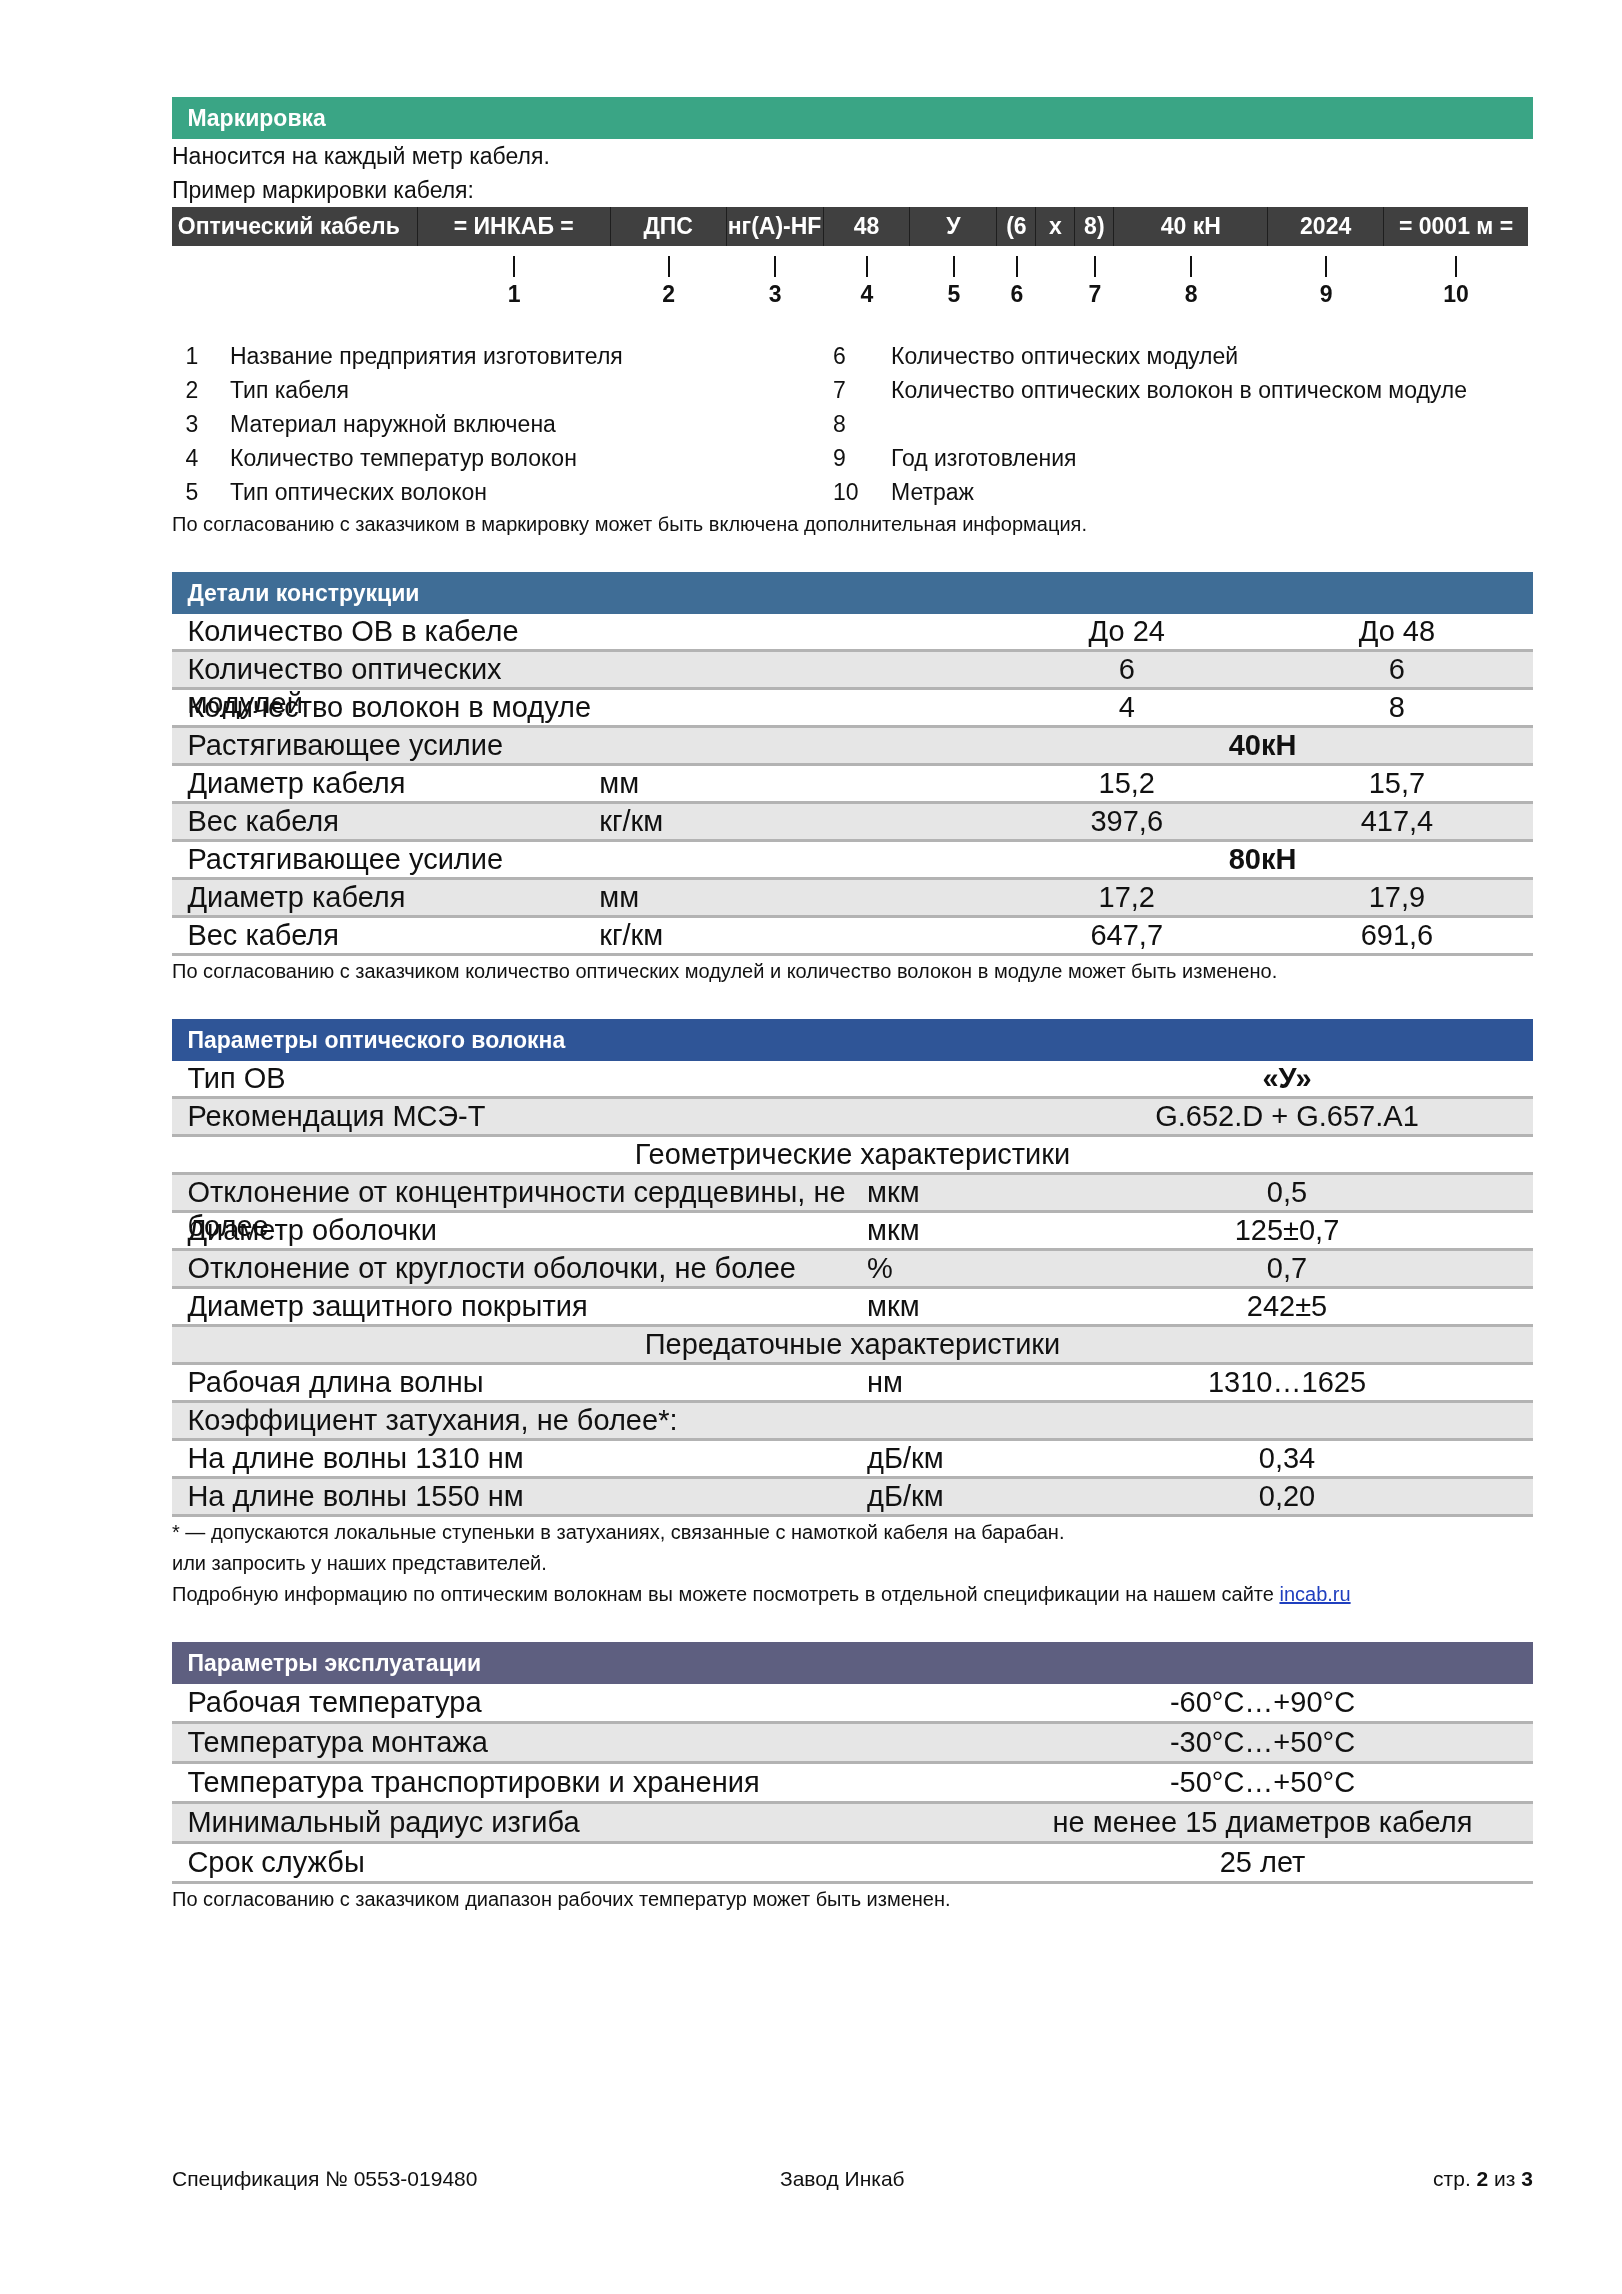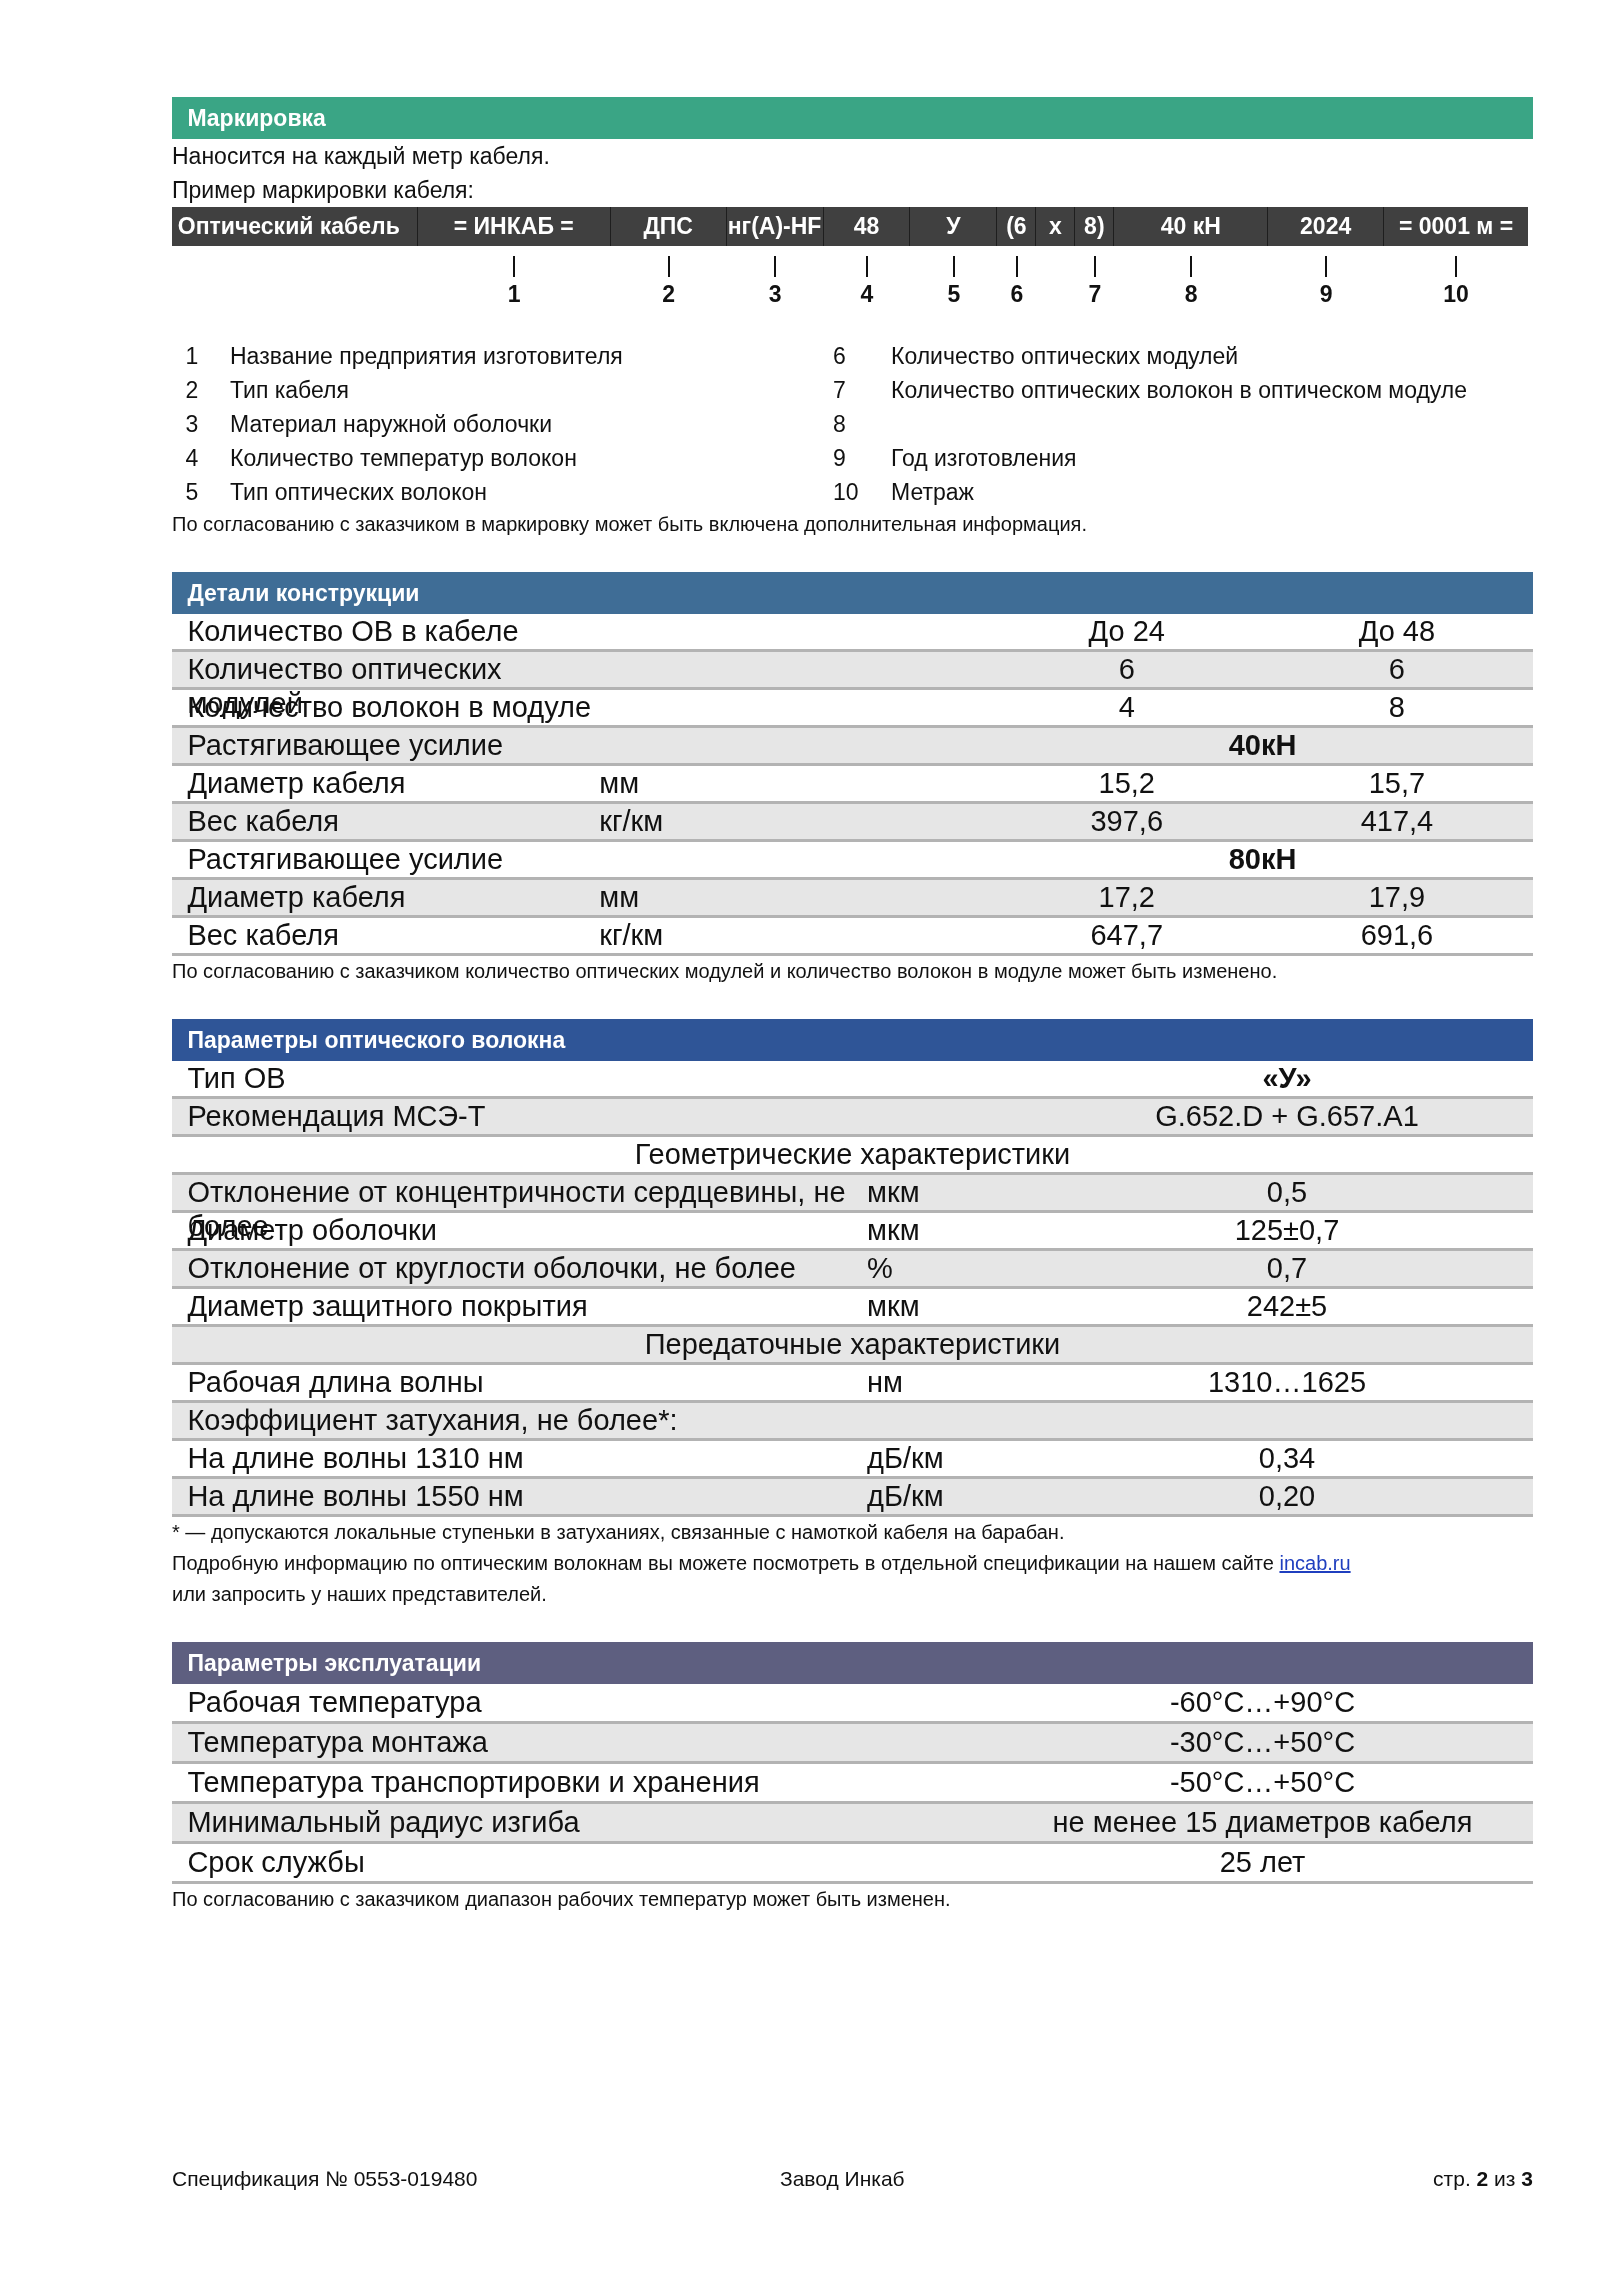--- a/index.html
+++ b/index.html
@@ -101,21 +101,21 @@
       <div class="legend-item">
           <span class="num">1</span>
           <span>Название предприятия изготовителя</span>
         </div>
       <div class="legend-item">
           <span class="num">2</span>
           <span>Тип кабеля</span>
         </div>
       <div class="legend-item">
           <span class="num">3</span>
-          <span>Материал наружной оболочки</span>
+          <span>Материал наружной включена</span>
         </div>
       <div class="legend-item">
           <span class="num">4</span>
           <span>Количество температур волокон</span>
         </div>
       <div class="legend-item">
           <span class="num">5</span>
           <span>Тип оптических волокон</span>
         </div>
     </div>
@@ -251,22 +251,22 @@
       <div style="width:174px">дБ/км</div>
       <div class="c-val" style="width:492px">0,34</div>
     </div>
     <div class="row alt">
       <div class="c-label" style="width:695px">На длине волны 1550 нм</div>
       <div style="width:174px">дБ/км</div>
       <div class="c-val" style="width:492px">0,20</div>
     </div>
   </div>
   <div class="note">* — допускаются локальные ступеньки в затуханиях, связанные с намоткой кабеля на барабан.</div>
+  <div class="note">или запросить у наших представителей.</div>
   <div class="note"><span>Подробную информацию по оптическим волокнам вы можете посмотреть в отдельной спецификации на нашем сайте </span><a class="link">incab.ru</a></div>
-  <div class="note">или запросить у наших представителей.</div>
 
   <div style="height:32px"></div>
   <div class="sec-header sec-slate">Параметры эксплуатации</div>
   <div class="tbl">
     <div class="row" style="height:40px;line-height:36px">
       <div class="c-label" style="width:826px">Рабочая температура</div>
       <div class="c-val" style="width:545px">-60°C…+90°C</div>
     </div>
     <div class="row alt" style="height:40px;line-height:36px">
       <div class="c-label" style="width:826px">Температура монтажа</div>

